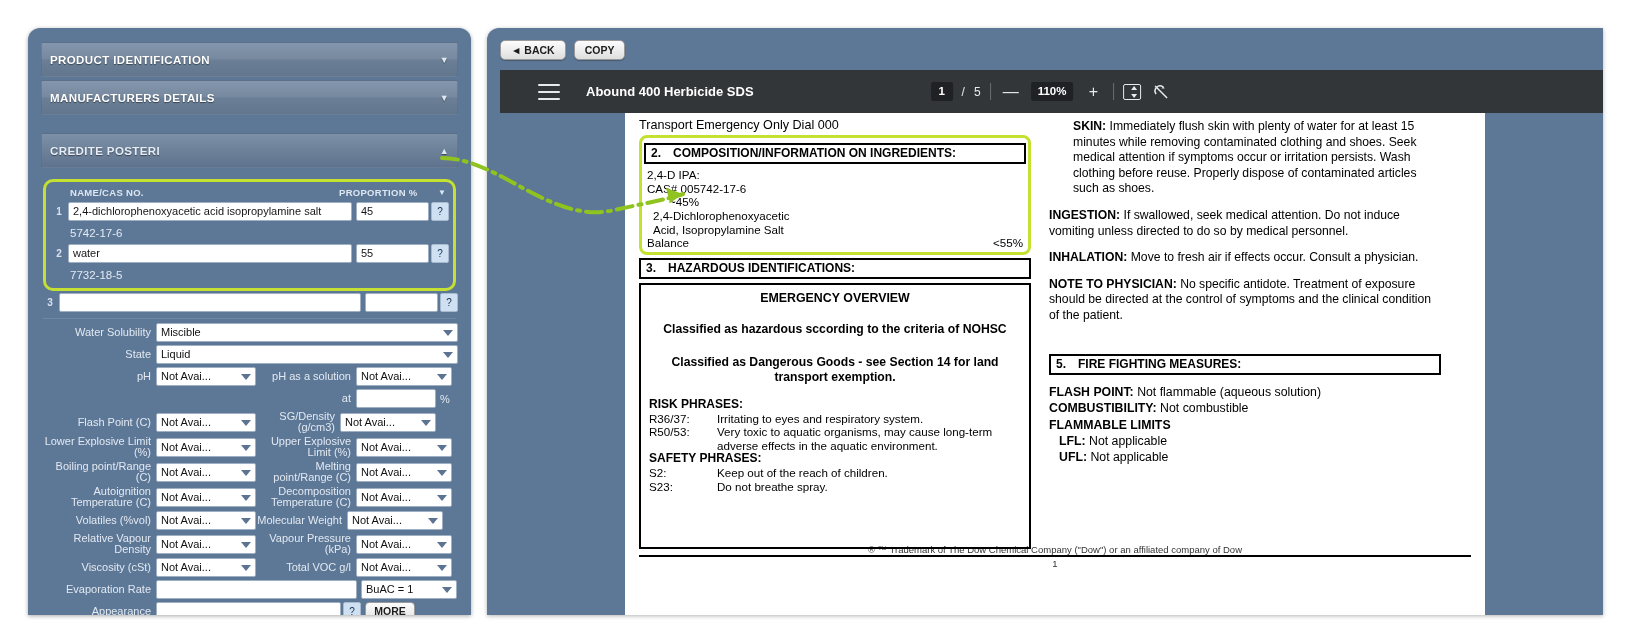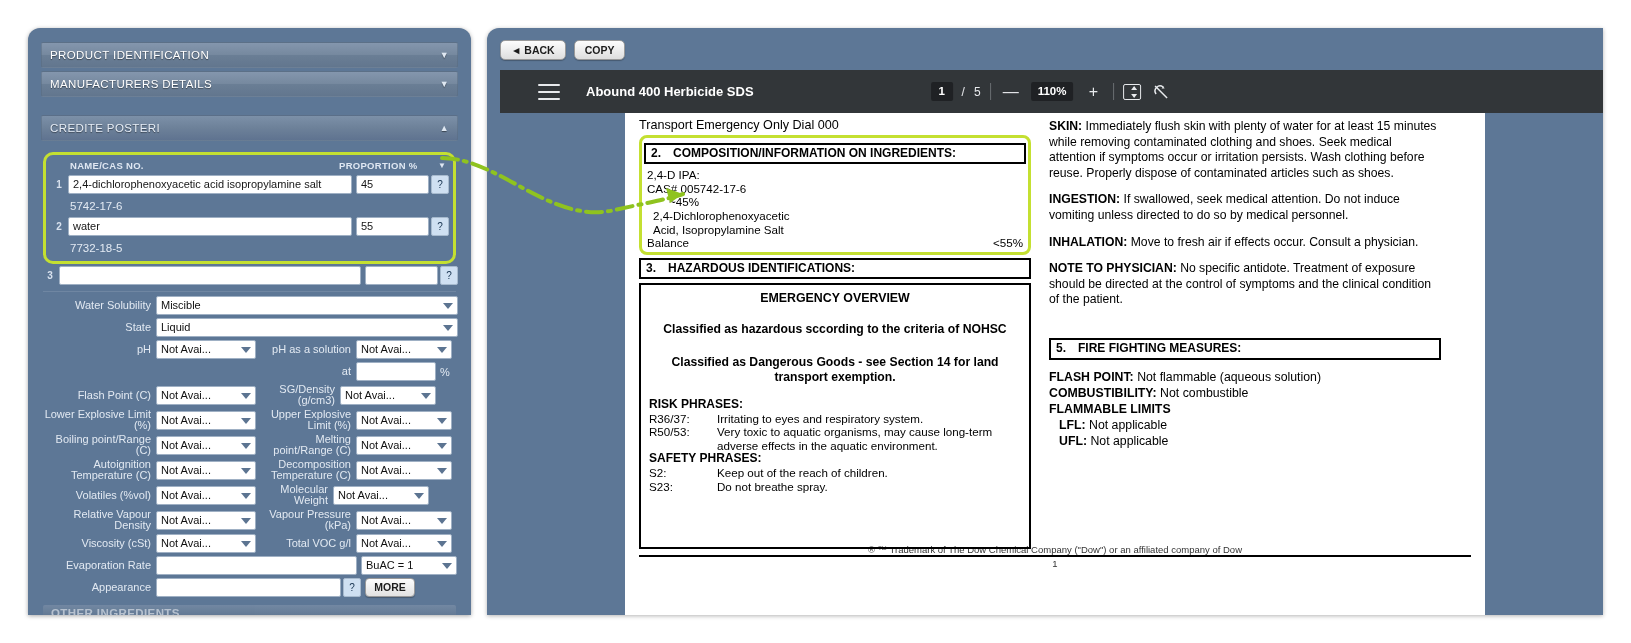--- a/index.html
+++ b/index.html
@@ -26,30 +26,30 @@
     box-shadow: 0 1px 4px rgba(0,0,0,.35);
     overflow: hidden;
   }
   .left-inner {
     position: absolute;
     left: 13px; top: 14px;
     width: 417px; height: 573px;
     background: #5d7796;
   }
   .accordion-bar {
-    height: 21px;
+    height: 35px;
     margin-bottom: 3px;
     background: linear-gradient(to bottom, #8496ad 0%, #76899f 48%, #6a7e95 52%, #62768e 100%);
     border: 1px solid #56698080;
     border-radius: 2px;
     display: flex; align-items: center;
-    padding: 12px 8px;
+    padding: 0 8px;
     color: #ffffff;
     font-size: 11.5px;
-    font-weight: normal;
+    font-weight: bold;
     letter-spacing: .4px;
     text-shadow: 0 1px 1px rgba(0,0,0,.45);
     cursor: pointer;
   }
   .accordion-bar.active {
     background: linear-gradient(to bottom, #7c90a8 0%, #6d8199 50%, #5f7390 100%);
     color: #e6edf6;
     margin-top: 18px;
   }
   .accordion-bar .arrow { margin-left: auto; font-size: 9px; color: #dfe8f2; }
@@ -488,21 +488,21 @@
             <span class="dd"></span>
           </div>
         </div>
 
         <div class="frow">
           <div class="lbl" style="width:115px">Volatiles (%vol)</div>
           <div class="sel" style="width:100px">
             <span>Not Avai...</span>
             <span class="dd"></span>
           </div>
-          <div class="lbl" style="width:77px">Molecular Weight</div>
+          <div class="lbl" style="width:91px">Molecular Weight</div>
           <div class="sel" style="width:96px">
             <span>Not Avai...</span>
             <span class="dd"></span>
           </div>
         </div>
 
         <div class="frow">
           <div class="lbl lbl2" style="width:115px">Relative Vapour Density</div>
           <div class="sel" style="width:100px">
             <span>Not Avai...</span>
@@ -642,21 +642,21 @@
                   <span class="v">Keep out of the reach of children.</span>
                 </div>
                 <div class="ph-row">
                   <span class="k">S23:</span>
                   <span class="v">Do not breathe spray.</span>
                 </div>
               </div>
             </div>
 
             <div class="col">
-              <div class="para" style="line-height:15.6px;font-size:12.2px;">
+              <div class="para" style="line-height:15.6px;font-size:12.2px;margin-left:24px;">
                 <span class="bold">SKIN:</span><span> Immediately flush skin with plenty of water for at least 15 minutes while removing contaminated clothing and shoes. Seek medical attention if symptoms occur or irritation persists. Wash clothing before reuse. Properly dispose of contaminated articles such as shoes.</span>
               </div>
               <div class="para" style="line-height:15.6px;font-size:12.2px;">
                 <span class="bold">INGESTION:</span><span> If swallowed, seek medical attention. Do not induce vomiting unless directed to do so by medical personnel.</span>
               </div>
               <div class="para" style="line-height:15.6px;font-size:12.2px;">
                 <span class="bold">INHALATION:</span><span> Move to fresh air if effects occur. Consult a physician.</span>
               </div>
               <div class="para" style="line-height:15.6px;font-size:12.2px;">
                 <span class="bold">NOTE TO PHYSICIAN:</span><span> No specific antidote. Treatment of exposure should be directed at the control of symptoms and the clinical condition of the patient.</span>

